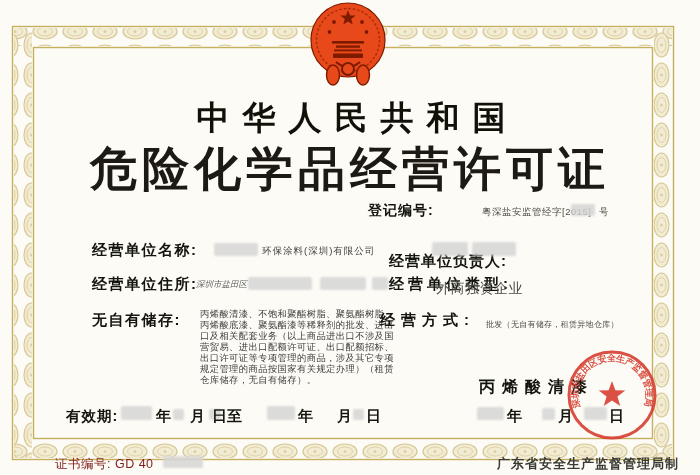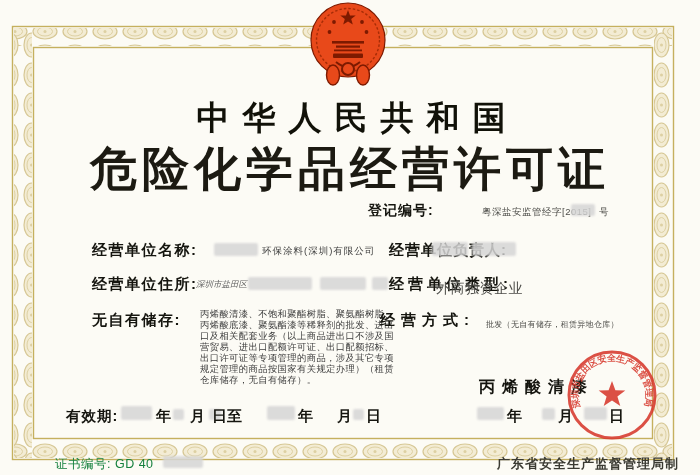--- a/index.html
+++ b/index.html
@@ -67,21 +67,21 @@
 
   <span class="lbl" style="left:368px;top:202px;font-size:14px;letter-spacing:1px;">登记编号:</span>
   <span class="sm" style="left:462px;top:206px;font-size:9.5px;letter-spacing:.5px;margin-left:20px;">粤深盐安监管经字[2015]</span>
   <div class="redact" style="left:571px;top:204px;width:24px;height:12px;"></div>
   <span class="sm" style="left:599px;top:206px;font-size:9.5px;">号</span>
 
   <span class="lbl" style="left:92px;top:241px;font-size:15px;letter-spacing:1.5px;">经营单位名称:</span>
   <div class="redact" style="left:214px;top:243px;width:44px;height:13px;"></div>
   <span class="sm" style="left:262px;top:245px;font-size:9.5px;letter-spacing:1px;color:#3d3d3d;">环保涂料(深圳)有限公司</span>
 
-  <span class="lbl" style="left:389px;top:241px;font-size:15px;letter-spacing:1px;text-align:center;">经营单位负责人:</span>
+  <span class="lbl" style="left:389px;top:252px;font-size:15px;letter-spacing:1px;text-align:center;">经营单位负责人:</span>
   <div class="redact" style="left:432px;top:242px;width:36px;height:14px;"></div>
   <div class="redact" style="left:472px;top:242px;width:44px;height:14px;"></div>
 
   <span class="lbl" style="left:92px;top:275px;font-size:15px;letter-spacing:1.5px;">经营单位住所:</span>
   <span class="sm" style="left:196px;top:279px;font-size:8.5px;color:#606060;font-style:italic;">深圳市盐田区</span>
   <div class="redact" style="left:248px;top:277px;width:64px;height:13px;"></div>
   <div class="redact" style="left:320px;top:277px;width:46px;height:13px;"></div>
   <div class="redact" style="left:372px;top:277px;width:16px;height:13px;"></div>
 
   <span class="lbl" style="left:389px;top:275px;font-size:15px;letter-spacing:4px;">经营单位类型:</span>
@@ -121,17 +121,17 @@
       <path d="M56 42 l3.4 9.3 9.9.3 -7.9 6 2.9 9.5 -8.3-5.6 -8.3 5.6 2.9-9.5 -7.9-6 9.9-.3 z" fill="#d7392d"></path>
       <defs>
           <path id="sealArc" d="M 25,70 A 34,34 0 1 1 87,70"></path>
         </defs>
       <text font-size="9" font-weight="700" fill="#d7392d" font-family="Liberation Sans, sans-serif">
         <textPath href="#sealArc" startOffset="2" textLength="130">深圳市盐田区安全生产监督管理局</textPath>
       </text>
     </g>
   </svg>
 
-  <span class="sm" style="left:55px;top:456px;font-size:12.5px;letter-spacing:.5px;color:#15803d;">证书编号: GD 40</span>
+  <span class="sm" style="left:55px;top:456px;font-size:12.5px;letter-spacing:.5px;color:#7f1d1d;">证书编号: GD 40</span>
   <div class="redact" style="left:163px;top:456px;width:40px;height:12px;"></div>
   <span class="sm" style="left:497px;top:455px;font-size:13px;font-weight:700;letter-spacing:1px;color:#3a3a32;">广东省安全生产监督管理局制</span>
 
 </div>
 
 </body></html>

